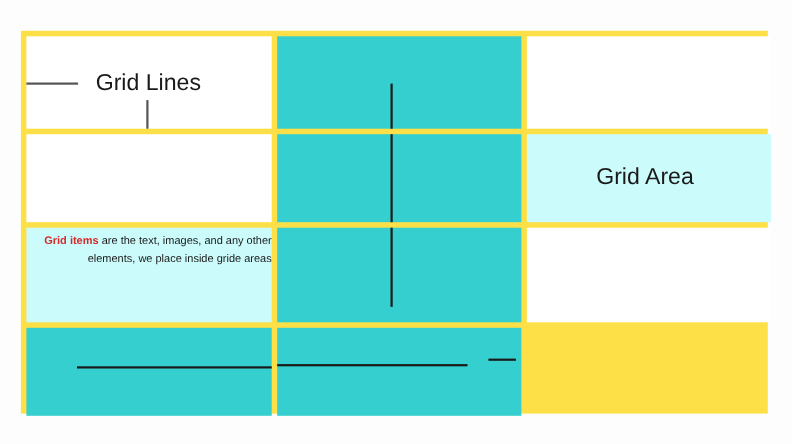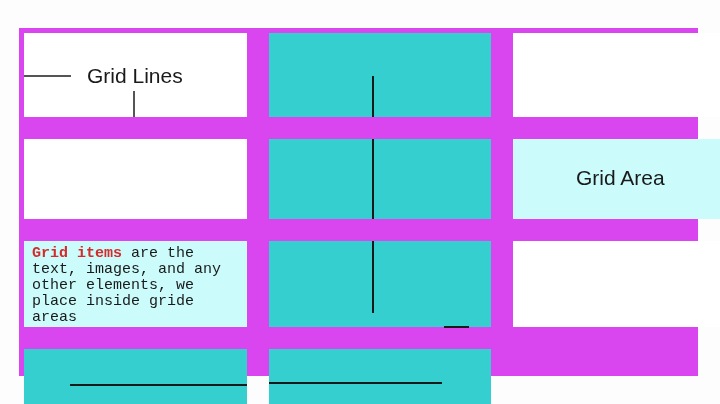--- a/index.html
+++ b/index.html
@@ -1,29 +1,29 @@
 <!DOCTYPE html>
 <html><head>
 <meta charset="utf-8">
 <style>
   html, body { margin:0; padding:0; }
   body { width:720px; height:404px; background:#fdfdfd; position:relative; overflow:hidden;
          font-family:"Liberation Sans", sans-serif; }
   .grid { position:absolute; left:19px; top:28px; width:679px; height:348px;
-          background:#d946ef; display:grid;
+          background:#fde047; display:grid;
           grid-template-columns: 223px 222px 222px;
           grid-template-rows: 84px 80px 86px 80px;
-          gap:22px; padding:5px; box-sizing:border-box; }
+          gap:5px; padding:5px; box-sizing:border-box; }
   .cell { position:relative; background:#ffffff; }
   .teal { background:#35cfcf; }
-  .cyan { background:#cbfbfb; }
+  .cyan { background:#cbfbfb;text-align:right; }
   .label { position:absolute; color:#1a1a1a; font-size:21px; white-space:nowrap; }
   .line { position:absolute; background:#1a1a1a; }
   .lgray { background:#555; }
-  .para { position:absolute; left:8px; top:5px; font-size:15px; line-height:16px; color:#1a1a1a;font-family:Liberation Mono, monospace; }
+  .para { position:absolute; left:8px; top:5px; font-size:10px; line-height:16px; color:#1a1a1a; }
   .para .hl { color:#d42a2a; font-weight:bold; }
 </style>
 </head>
 <body>
 
 <div class="grid">
 
   <div class="cell">
     <div class="line lgray" style="left:0;top:42px;width:47px;height:2px;"></div>
     <span class="label" style="left:63px;top:31px;">Grid Lines</span>

